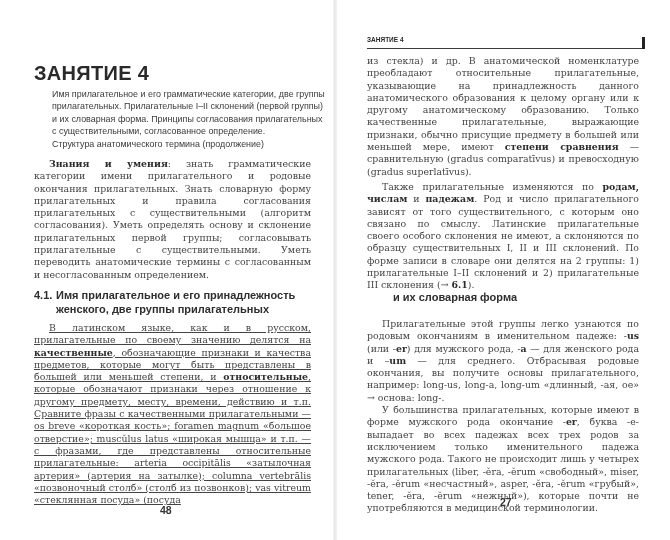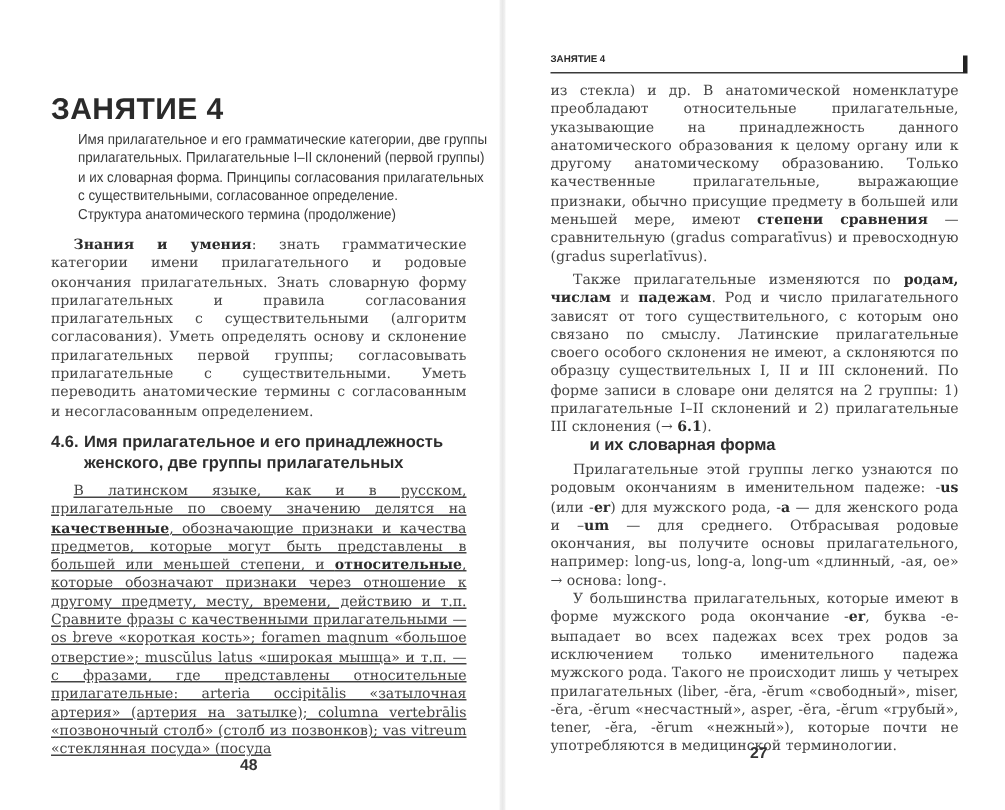--- a/index.html
+++ b/index.html
@@ -49,21 +49,21 @@
   .running-head {
     position: absolute; top: 36px; left: 367px; width: 275px; height: 12px;
     border-bottom: 1.2px solid #3a3a3a;
     font-family: "Liberation Sans", sans-serif; font-weight: bold; font-size: 6.5px;
     color: #2a2a2a;
   }
   .running-head .mark { position: absolute; right: -3px; top: 1px; width: 3px; height: 12px; background: #222; }
   .block-r1 { position: absolute; top: 55px; left: 367px; width: 272px; }
   .h411 { top: 290px; left: 367px; width: 275px; }
   .h411 .cont { padding-left: 26px; }
-  .block-r2 { position: absolute; top: 308px; left: 367px; width: 272px; }
+  .block-r2 { position: absolute; top: 318px; left: 367px; width: 272px; }
   .gap { height: 3px; }
 </style>
 </head>
 <body>
 
 <div class="gutter"></div>
 
 <div>
   <h1 class="lesson-title">ЗАНЯТИЕ 4</h1>
 
@@ -73,21 +73,21 @@
     <div>и их словарная форма. Принципы согласования прилагательных</div>
     <div>с существительными, согласованное определение.</div>
     <div>Структура анатомического термина (продолжение)</div>
   </div>
 
   <div class="body-text block-skills">
     <p><b>Знания и умения</b><span>: знать грамматические категории имени прилагательного и родовые окончания прилагательных. Знать словарную форму прилагательных и правила согласования прилагательных с существительными (алгоритм согласования). Уметь определять основу и склонение прилагательных первой группы; согласовывать прилагательные с существительными. Уметь переводить анатомические термины с согласованным и несогласованным определением.</span></p>
   </div>
 
   <div class="section-heading h41">
-    <div><span class="num">4.6.</span><span>Имя прилагательное и его принадлежность</span></div>
+    <div><span class="num">4.1.</span><span>Имя прилагательное и его принадлежность</span></div>
     <div class="cont">женского, две группы прилагательных</div>
   </div>
 
   <div class="body-text block-41">
     <p><span>В латинском языке, как и в русском, прилагательные по своему значению делятся на </span><b>качественные</b><span>, обозначающие признаки и качества предметов, которые могут быть представлены в большей или меньшей степени, и </span><b>относительные</b><span>, которые обозначают признаки через отношение к другому предмету, месту, времени, действию и т.п. Сравните фразы с качественными прилагательными — os breve «короткая кость»; foramen magnum «большое отверстие»; muscŭlus latus «широкая мышца» и т.п. — с фразами, где представлены относительные прилагательные: arteria occipitālis «затылочная артерия» (артерия на затылке); columna vertebrālis «позвоночный столб» (столб из позвонков); vas vitreum «стеклянная посуда» (посуда</span></p>
   </div>
 
   <div class="folio folio-left">48</div>
 </div>
 

